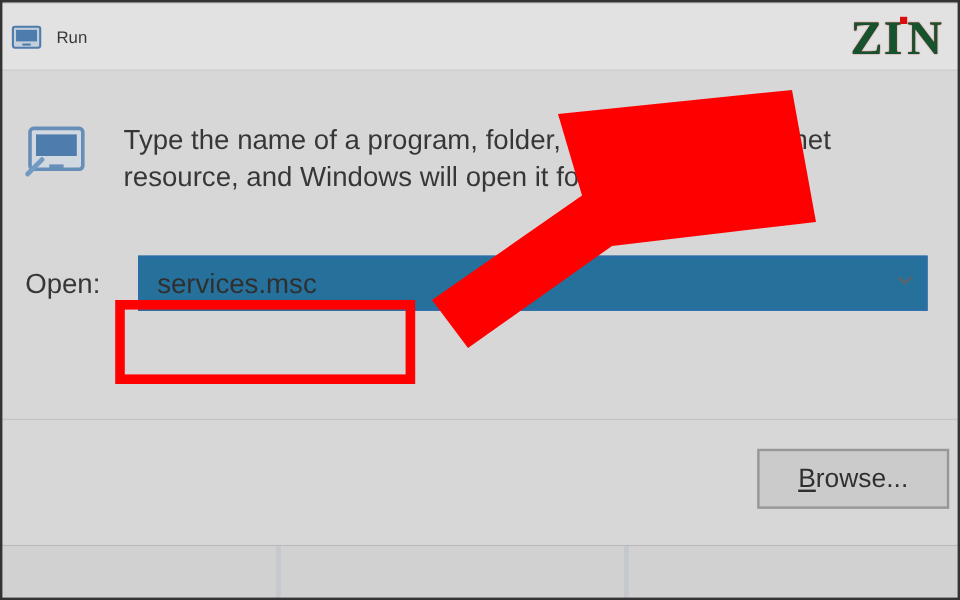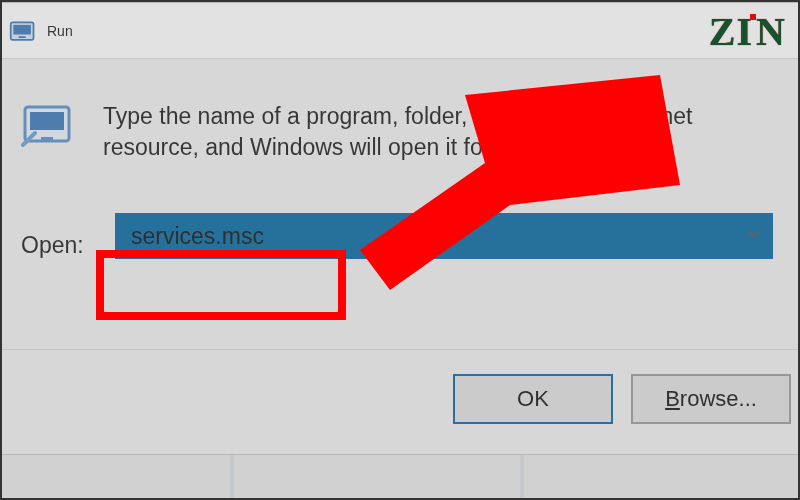--- a/index.html
+++ b/index.html
@@ -83,21 +83,21 @@
   .desc-text {
     font-size: 23px;
     line-height: 1.35;
     color: #1a1a1a;
     flex: 1;
     padding-top: 4px;
   }
 
   .open-row {
     display: flex;
-    align-items: flex-end;
+    align-items: center;
     gap: 14px;
     margin-bottom: 70px;
   }
   .open-label {
     font-size: 23px;
     color: #1a1a1a;
     width: 80px;
   }
   .combo-wrap {
     position: relative;
@@ -211,21 +211,20 @@
           <svg width="18" height="18" viewBox="0 0 20 20">
               <path d="M4 7 L10 13 L16 7" fill="none" stroke="#555" stroke-width="2"></path>
             </svg>
         </span>
       </div>
     </div>
 
   </div>
 
   <div class="button-row">
-    <button class="btn default">OK</button>
     <button class="btn"><span class="mn">B</span><span>rowse...</span></button>
   </div>
 
 </div>
 
 <div class="dim-overlay"></div>
 
 <div class="highlight-box"></div>
 
 <div class="arrow">

